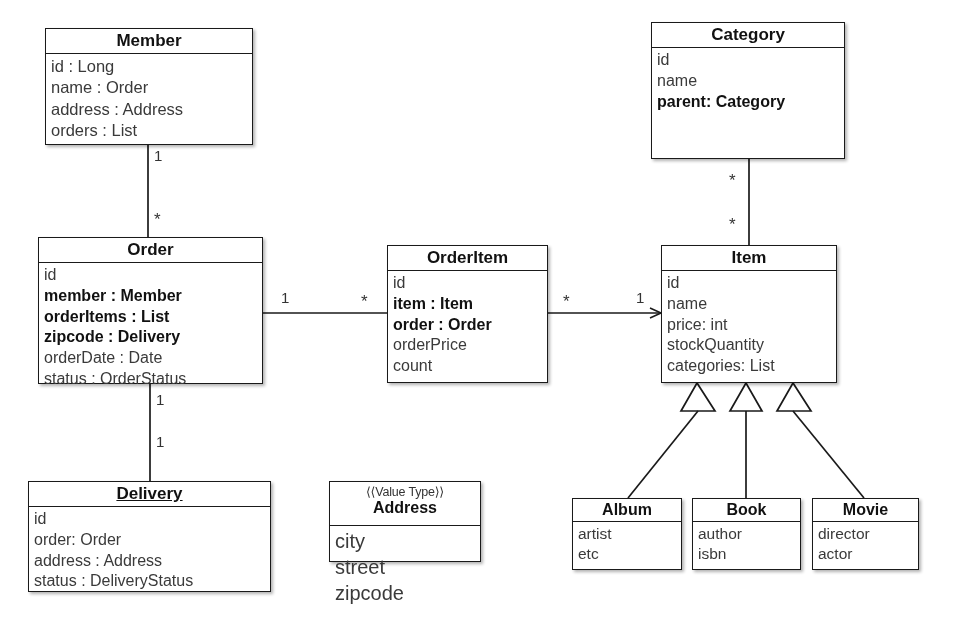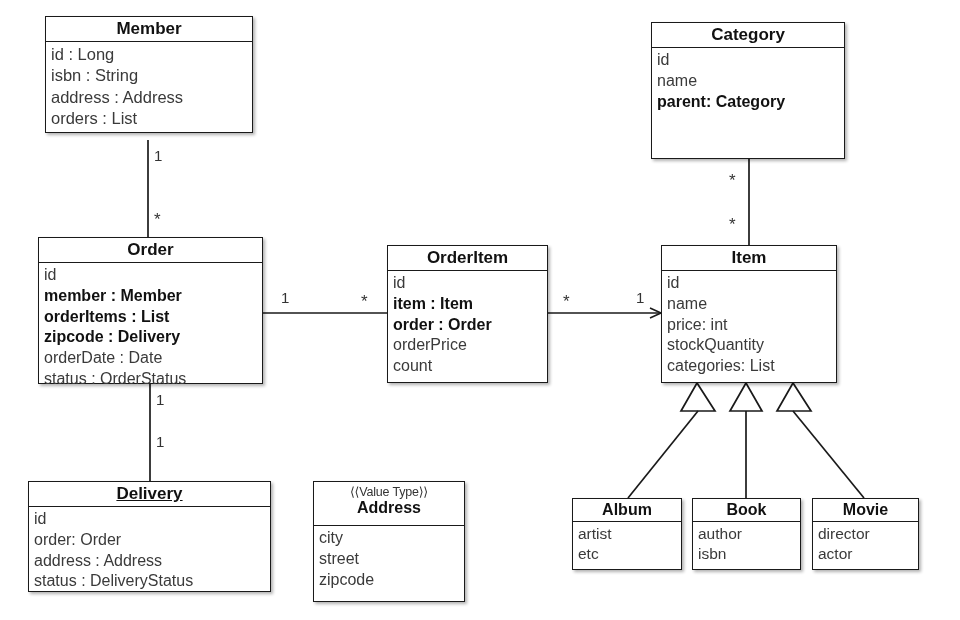--- a/index.html
+++ b/index.html
@@ -104,25 +104,25 @@
 
   <div class="mult star" style="left:563px;top:293px;">*</div>
   <div class="mult" style="left:636px;top:290px;">1</div>
 
   <div class="mult star" style="left:729px;top:172px;">*</div>
   <div class="mult star" style="left:729px;top:216px;">*</div>
 
   <div class="mult" style="left:156px;top:392px;">1</div>
   <div class="mult" style="left:156px;top:434px;">1</div>
 
-  <div class="uml-class" style="left:45px;top:16px;width:208px;height:117px;">
+  <div class="uml-class" style="left:45px;top:28px;width:208px;height:117px;">
     <div class="uml-head" style="font-size:17px;height:25px;">Member</div>
     <div class="uml-body" style="font-size:16.5px;">
       <div class="attr">id : Long</div>
-      <div class="attr">isbn : String</div>
+      <div class="attr">name : Order</div>
       <div class="attr">address : Address</div>
       <div class="attr">orders : List</div>
     </div>
   </div>
 
   <div class="uml-class" style="left:38px;top:237px;width:225px;height:147px;">
     <div class="uml-head" style="font-size:17px;height:25px;">Order</div>
     <div class="uml-body" style="font-size:16px;">
       <div class="attr">id</div>
       <div class="attr bold">member : Member</div>
@@ -167,26 +167,26 @@
   <div class="uml-class" style="left:28px;top:481px;width:243px;height:111px;">
     <div class="uml-head" style="font-size:17px;height:25px;text-decoration:underline;">Delivery</div>
     <div class="uml-body" style="font-size:16px;">
       <div class="attr">id</div>
       <div class="attr">order: Order</div>
       <div class="attr">address : Address</div>
       <div class="attr">status : DeliveryStatus</div>
     </div>
   </div>
 
-  <div class="uml-class" style="left:313px;top:481px;width:152px;height:121px;">
+  <div class="uml-class" style="left:329px;top:481px;width:152px;height:81px;">
     <div class="uml-head" style="font-size:16px;height:44px;padding-top:3px;">
       <span class="stereotype">⟨⟨Value Type⟩⟩</span>
       <span>Address</span>
     </div>
-    <div class="uml-body" style="font-size:16px;">
+    <div class="uml-body" style="font-size:20px;">
       <div class="attr">city</div>
       <div class="attr">street</div>
       <div class="attr">zipcode</div>
     </div>
   </div>
 
   <div class="uml-class" style="left:692px;top:498px;width:109px;height:72px;">
     <div class="uml-head" style="font-size:16px;height:23px;">Book</div>
     <div class="uml-body" style="font-size:15.5px;">
       <div class="attr">author</div>

